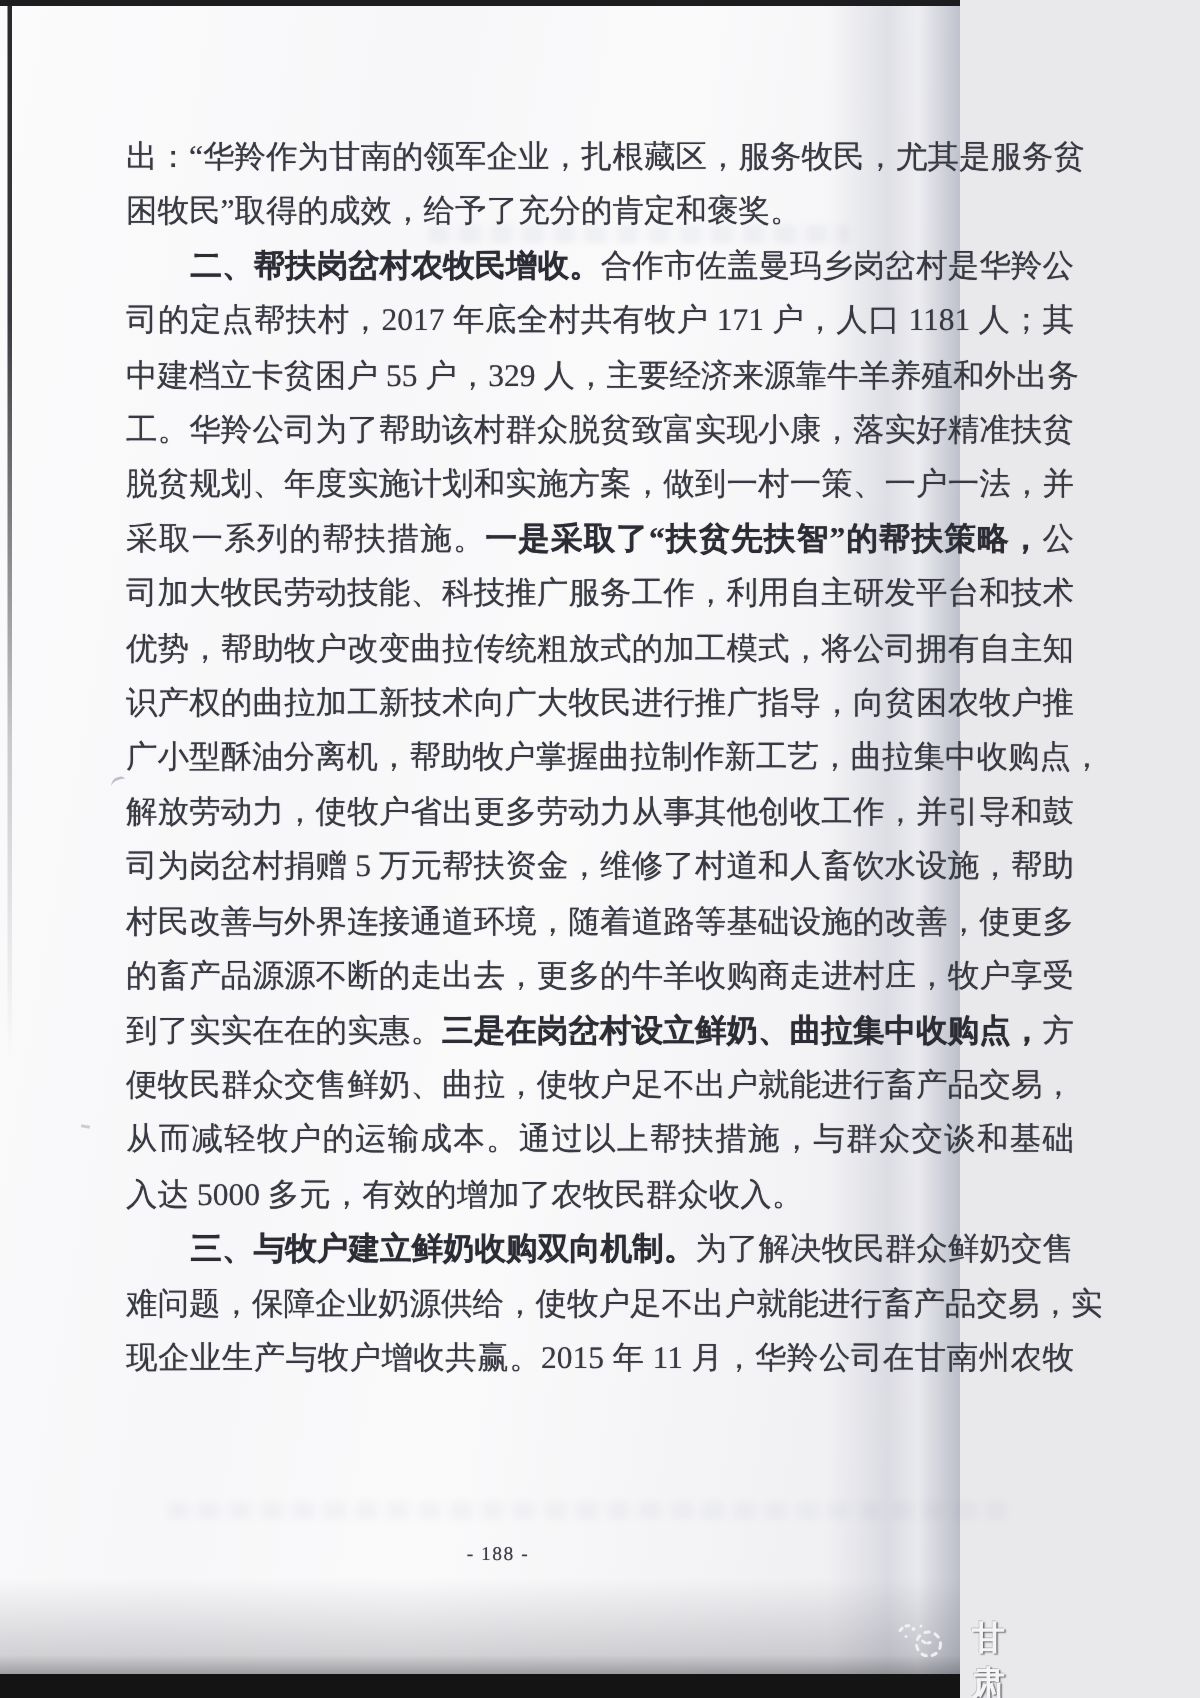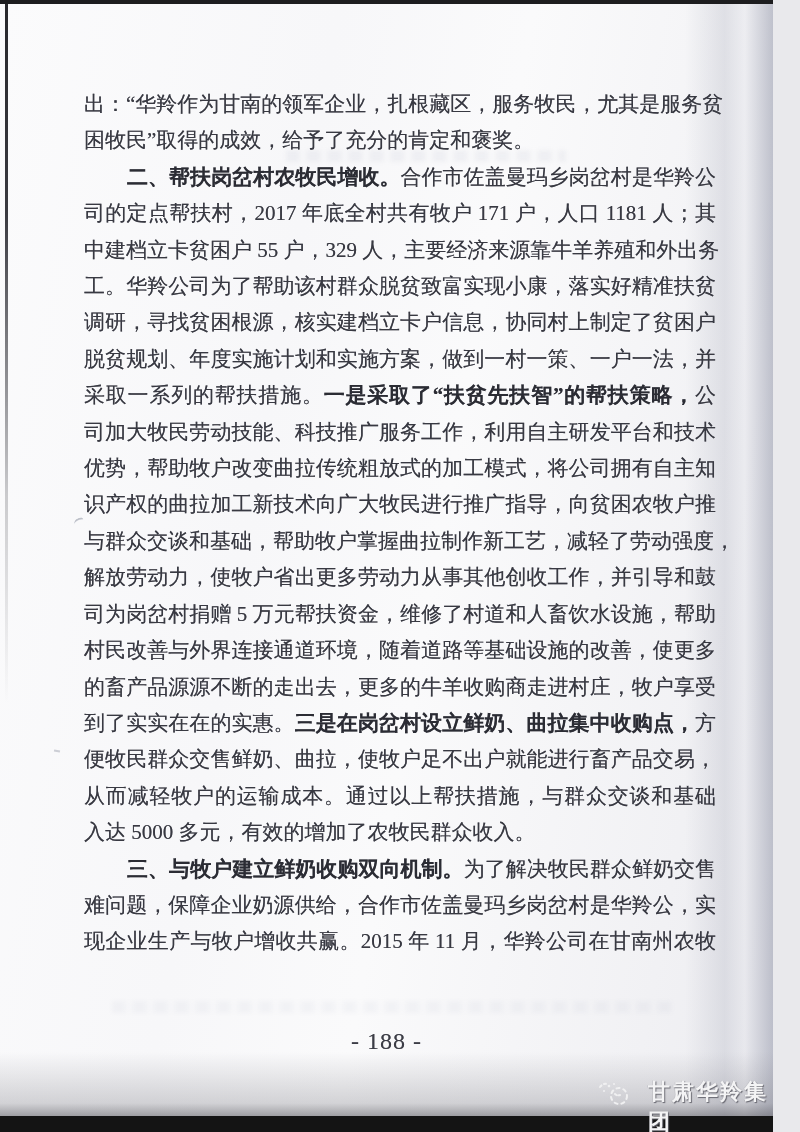--- a/index.html
+++ b/index.html
@@ -1,20 +1,20 @@
 <!DOCTYPE html>
 <html><head>
 <meta charset="utf-8">
 <style>
   * { margin:0; padding:0; box-sizing:border-box; }
   html,body { width:800px; height:1132px; overflow:hidden; }
   body { background:#e9e9ec; font-family:"Liberation Serif","DejaVu Serif",serif; }
 
   .scan {
-    position:relative; width:773px; height:1132px;
+    position:relative; width:640px; height:1132px;
     background:linear-gradient(100deg,#fbfbfc 0%,#f7f7f9 35%,#fafafb 55%,#f1f1f4 85%,#ececf0 100%);
   }
 
   
   .edge-top { position:absolute; top:0; left:0; right:0; height:4px; background:#1d1d1f; }
   .edge-left { position:absolute; left:5px; top:4px; width:3px; height:700px;
     background:linear-gradient(to bottom,#28282c 0%,#3a3a40 30%,rgba(58,58,64,0.25) 70%,rgba(58,58,64,0) 100%); }
   .edge-right { position:absolute; right:0; top:4px; bottom:16px; width:88px;
     background:linear-gradient(to right,rgba(173,176,190,0) 0%,rgba(173,176,190,0.30) 45%,rgba(200,202,214,0.15) 68%,rgba(148,152,170,0.55) 100%); }
   .edge-bottom-shade { position:absolute; left:0; right:0; bottom:16px; height:64px;
@@ -26,22 +26,22 @@
     position:absolute; left:84px; top:86px; width:632px;
     font-size:21px; line-height:36.4px; color:#383942;
     text-shadow:0 0 0.6px rgba(56,57,66,0.65);
   }
   .line { text-align:justify; text-align-last:justify; white-space:nowrap; }
   .line.short { text-align-last:left; }
   .line.indent { text-indent:2.05em;font-family:Liberation Serif, serif; }
   .b { font-weight:700; color:#2b2c34; }
 
   .page-number {
-    position:absolute; left:0; top:1028px; width:100%;
-    text-align:center; font-size:24px; letter-spacing:1px; color:#3c3d46;
+    position:absolute; left:12px; top:1028px; width:100%;
+    text-align:center; font-size:13px; letter-spacing:1px; color:#3c3d46;
     text-shadow:0 0 0.6px rgba(60,61,70,0.6);
   }
 
   
   .watermark {
     position:absolute; left:594px; top:1077px; height:34px;
     display:flex; gap:10px;
   }
   .watermark .wm-text {
     font-family:"Liberation Sans","DejaVu Sans",sans-serif;
@@ -77,37 +77,36 @@
   <div class="stray1"></div>
   <div class="stray2"></div>
 
   <div class="textblock">
     <div class="line"><span>出：“华羚作为甘南的领军企业，扎根藏区，服务牧民，尤其是服务贫</span><span class="b"></span><span></span></div>
     <div class="line short"><span>困牧民”取得的成效，给予了充分的肯定和褒奖。</span><span class="b"></span><span></span></div>
     <div class="line indent"><span></span><span class="b">二、帮扶岗岔村农牧民增收。</span><span>合作市佐盖曼玛乡岗岔村是华羚公</span></div>
     <div class="line"><span>司的定点帮扶村，2017 年底全村共有牧户 171 户，人口 1181 人；其</span><span class="b"></span><span></span></div>
     <div class="line"><span>中建档立卡贫困户 55 户，329 人，主要经济来源靠牛羊养殖和外出务</span><span class="b"></span><span></span></div>
     <div class="line"><span>工。华羚公司为了帮助该村群众脱贫致富实现小康，落实好精准扶贫</span><span class="b"></span><span></span></div>
-    <div class="line"><span>调研，寻找贫困根源，核实建档立卡户信息，协同村上制定了贫困户</span><span class="b"></span><span></span></div>
     <div class="line"><span>脱贫规划、年度实施计划和实施方案，做到一村一策、一户一法，并</span><span class="b"></span><span></span></div>
     <div class="line"><span>采取一系列的帮扶措施。</span><span class="b">一是采取了“扶贫先扶智”的帮扶策略，</span><span>公</span></div>
     <div class="line"><span>司加大牧民劳动技能、科技推广服务工作，利用自主研发平台和技术</span><span class="b"></span><span></span></div>
     <div class="line"><span>优势，帮助牧户改变曲拉传统粗放式的加工模式，将公司拥有自主知</span><span class="b"></span><span></span></div>
     <div class="line"><span>识产权的曲拉加工新技术向广大牧民进行推广指导，向贫困农牧户推</span><span class="b"></span><span></span></div>
-    <div class="line"><span>与群众交谈和基础，帮助牧户掌握曲拉制作新工艺，减轻了劳动强度，</span><span class="b"></span><span></span></div>
+    <div class="line"><span>广小型酥油分离机，帮助牧户掌握曲拉制作新工艺，曲拉集中收购点，</span><span class="b"></span><span></span></div>
     <div class="line"><span>解放劳动力，使牧户省出更多劳动力从事其他创收工作，并引导和鼓</span><span class="b"></span><span></span></div>
     <div class="line"><span>司为岗岔村捐赠 5 万元帮扶资金，维修了村道和人畜饮水设施，帮助</span><span class="b"></span><span></span></div>
     <div class="line"><span>村民改善与外界连接通道环境，随着道路等基础设施的改善，使更多</span><span class="b"></span><span></span></div>
     <div class="line"><span>的畜产品源源不断的走出去，更多的牛羊收购商走进村庄，牧户享受</span><span class="b"></span><span></span></div>
     <div class="line"><span>到了实实在在的实惠。</span><span class="b">三是在岗岔村设立鲜奶、曲拉集中收购点，</span><span>方</span></div>
     <div class="line"><span>便牧民群众交售鲜奶、曲拉，使牧户足不出户就能进行畜产品交易，</span><span class="b"></span><span></span></div>
     <div class="line"><span>从而减轻牧户的运输成本。通过以上帮扶措施，与群众交谈和基础</span><span class="b"></span><span></span></div>
     <div class="line short"><span>入达 5000 多元，有效的增加了农牧民群众收入。</span><span class="b"></span><span></span></div>
     <div class="line indent"><span></span><span class="b">三、与牧户建立鲜奶收购双向机制。</span><span>为了解决牧民群众鲜奶交售</span></div>
-    <div class="line"><span>难问题，保障企业奶源供给，合作市佐盖曼玛乡岗岔村是华羚公，实</span><span class="b"></span><span></span></div>
+    <div class="line"><span>难问题，保障企业奶源供给，使牧户足不出户就能进行畜产品交易，实</span><span class="b"></span><span></span></div>
     <div class="line"><span>现企业生产与牧户增收共赢。2015 年 11 月，华羚公司在甘南州农牧</span><span class="b"></span><span></span></div>
   </div>
 
   <div class="page-number">- 188 -</div>
 
   <div class="watermark">
     <span>
       <svg width="44" height="32" viewBox="0 0 44 32">
         <g fill="none" stroke="#f2f2f3" stroke-width="2" stroke-linecap="round" opacity="0.95">
           <circle cx="25" cy="19" r="8" stroke-dasharray="3 4"></circle>

